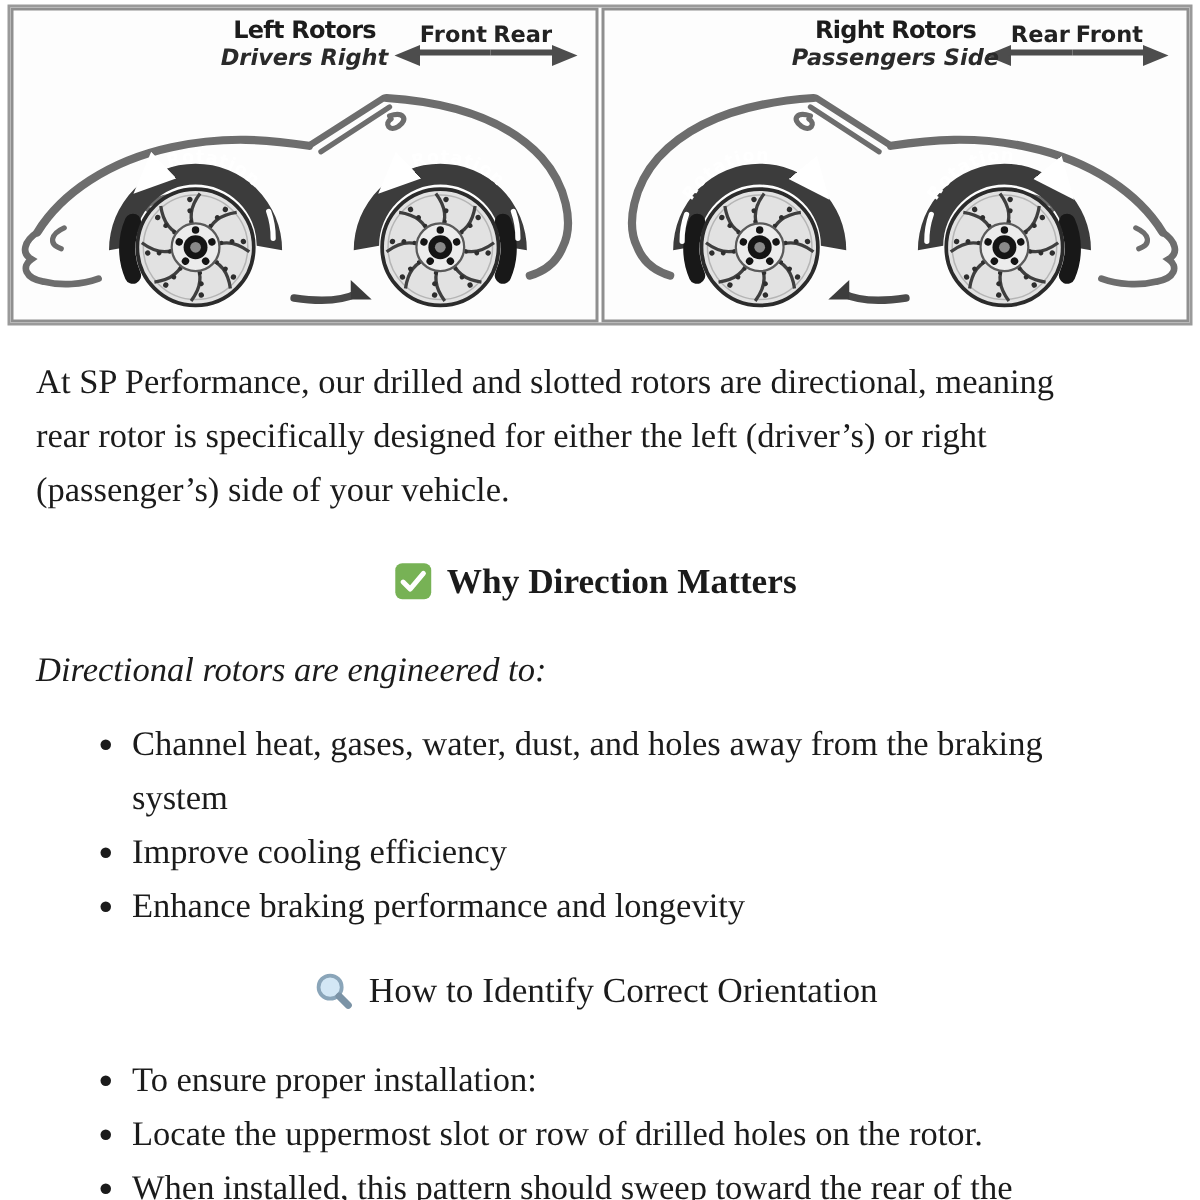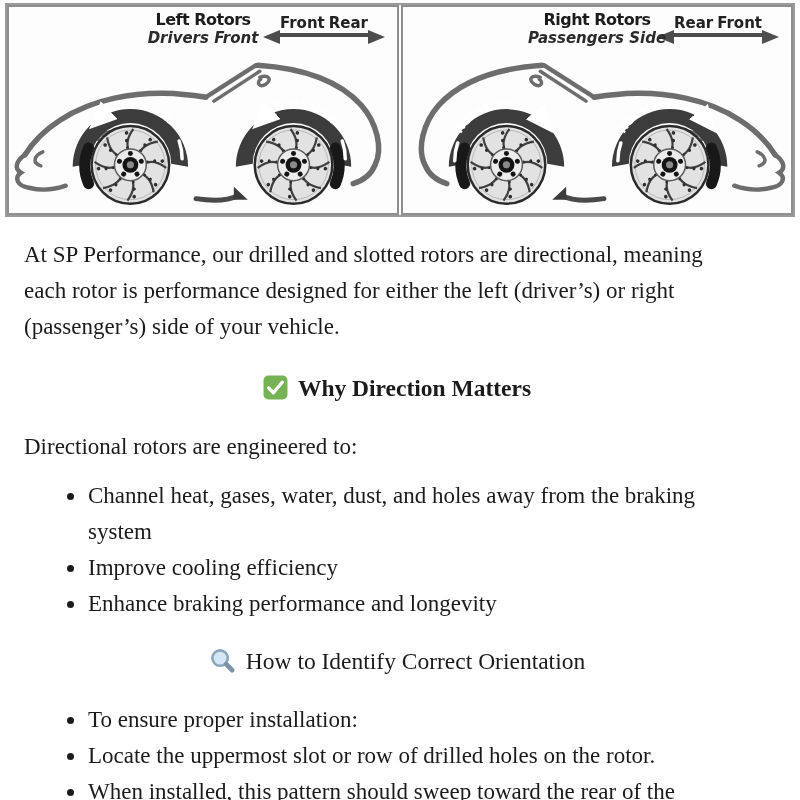--- a/index.html
+++ b/index.html
@@ -50,39 +50,39 @@
     color: #1b1b1b;
     font-family: "Liberation Serif", serif;
     font-size: 23px;
     line-height: 1.56;
   }
   .intro { margin: 8px 0 25px 0; max-width: 706px; }
   .section-h { display: flex; align-items: center; gap: 10px; margin: 0 0 23px 0; font-size: 23.5px; justify-content: center; }
   .section-h.bold   { font-weight: 700; }
   .section-h.normal { font-weight: 400; }
   .emoji { flex: 0 0 auto; display: block; }
-  .lead { margin: 0 0 13px 0; }
+  .lead { margin: 0 0 13px 0; font-style: italic; }
   ul { margin: 0 0 21px 0; padding-left: 63px; list-style: disc; }
   li { max-width: 663px; padding-left: 1px; }
   .gap-before { margin-top: 3px; }
 </style>
 </head>
 <body>
 
 <div class="diagram">
 
   <div class="panel">
     <div class="panel-header">
       <div class="dir">
         <span class="tri tri-left"></span>
         <span class="dir-word">Front</span>
       </div>
       <div class="titles">
         <div class="panel-title">Left Rotors</div>
-        <div class="panel-subtitle">Drivers Front</div>
+        <div class="panel-subtitle">Drivers Right</div>
       </div>
       <div class="dir">
         <span class="dir-word">Rear</span>
         <span class="tri tri-right"></span>
       </div>
     </div>
 
     <svg class="car" viewBox="0 0 390 160">
       <defs>
         <marker id="ah" orient="auto" markerWidth="9" markerHeight="8" refX="5" refY="3.5">
@@ -201,21 +201,21 @@
       </text>
       <text font-family="DejaVu Sans, sans-serif" font-size="11.5" font-weight="bold" fill="#fff" letter-spacing="0.8">
         <textPath href="#pR2" startOffset="26">Rotation</textPath>
       </text>
     </svg>
   </div>
 </div>
 
 <div class="article">
 
-  <p class="intro">At SP Performance, our drilled and slotted rotors are directional, meaning each rotor is performance designed for either the left (driver’s) or right (passenger’s) side of your vehicle.</p>
+  <p class="intro">At SP Performance, our drilled and slotted rotors are directional, meaning rear rotor is specifically designed for either the left (driver’s) or right (passenger’s) side of your vehicle.</p>
 
   <div class="section-h bold">
     <svg class="emoji" width="25" height="25" viewBox="0 0 24 24">
       <rect x="0.5" y="0.5" width="23" height="23" rx="4.5" fill="#77b255"></rect>
       <path d="M5.5 12.5 L10 17 L18.5 7" stroke="#fff" stroke-width="3.2" fill="none" stroke-linecap="round" stroke-linejoin="round"></path>
     </svg>
     <span>Why Direction Matters</span>
   </div>
 
   <p class="lead">Directional rotors are engineered to:</p>

